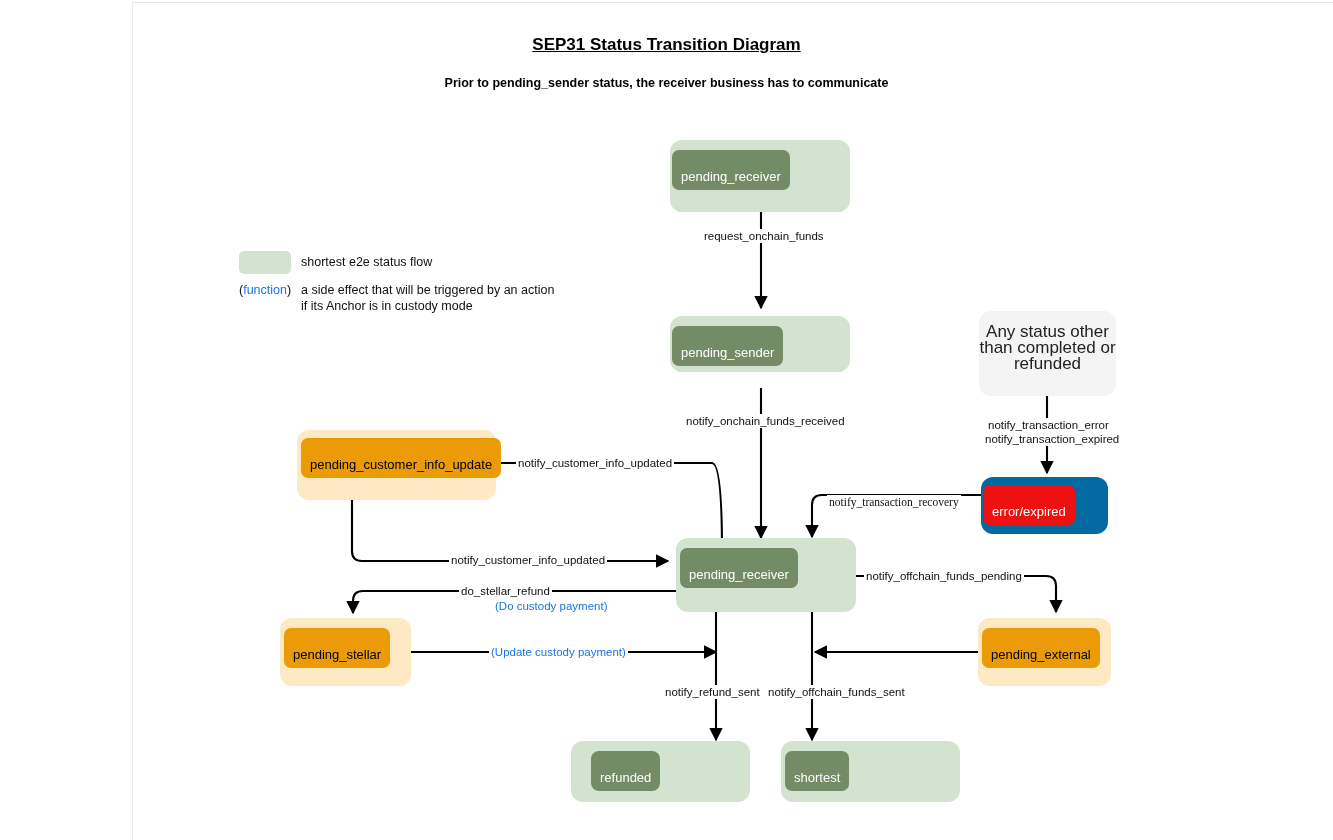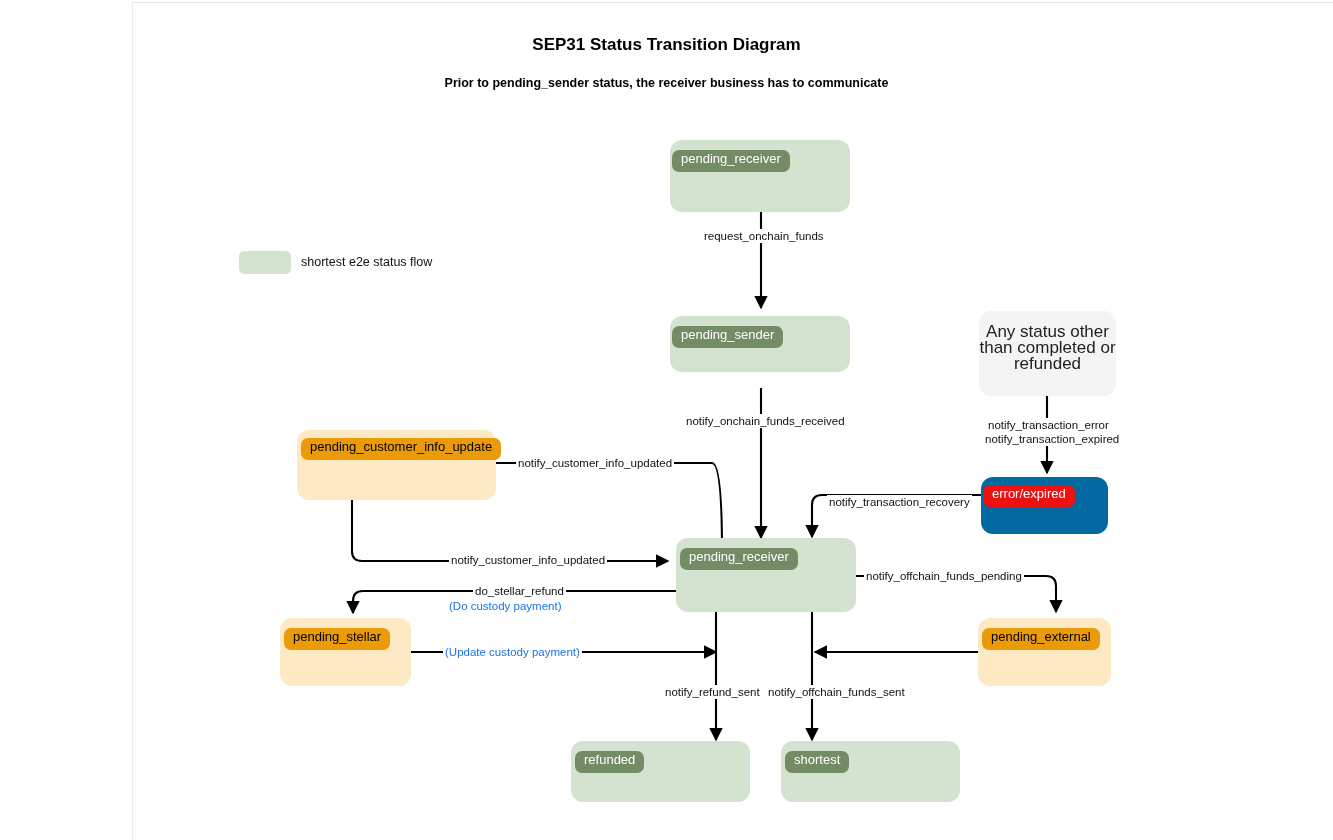--- a/index.html
+++ b/index.html
@@ -57,21 +57,21 @@
   .node {
     position: absolute;
     border-radius: 12px;
     box-sizing: border-box;
   }
   .node .pill {
     position: absolute;
     left: 2px;
     top: 10px;
     border-radius: 7px;
-    padding: 1px 9px 6px 9px;
+    padding: 19px 9px 6px 9px;
     font-size: 13px;
     line-height: 15px;
     white-space: nowrap;
     box-sizing: border-box;
   }
   .node.green { background: #d4e3d0; }
   .node.green .pill { background: #738c65; color: #ffffff; }
   .node.amber { background: #fdeac4; }
   .node.amber .pill { background: #eb9b07; color: #000000; }
   .node.red { background: #0369a1; }
@@ -92,21 +92,21 @@
   
   .elabel {
     position: absolute;
     font-size: 11.5px;
     line-height: 14px;
     color: #111111;
     background: #ffffff;
     white-space: nowrap;
     padding: 0 2px;
   }
-  .elabel.fn { color: #1a73e8; }
+  .elabel.fn { color: #1a73e8; margin-left: 46px; }
   
   #legend { position: absolute; left: 239px; top: 251px; }
   .legend-row {
     position: relative;
     display: flex;
     align-items: flex-start;
     margin-bottom: 7px;
   }
   .swatch {
     width: 52px; height: 23px;
@@ -138,21 +138,21 @@
 </head>
 <body>
 
 <div id="page">
 
   <div id="frame-top-line"></div>
   <div id="frame-left-line"></div>
 
   <div id="canvas">
 
-    <div class="title" style="top:35px;">SEP31 Status Transition Diagram</div>
+    <div class="title" style="top:35px;text-decoration:underline;">SEP31 Status Transition Diagram</div>
     <div class="subtitle" style="top:75px;">Prior to pending_sender status, the receiver business has to communicate</div>
 
     <svg id="edges" viewBox="0 0 1333 840">
       <defs>
         <marker id="arrow" viewBox="0 0 10 10" refX="9" refY="5" markerWidth="6.5" markerHeight="6.5" orient="auto-start-reverse">
           <path d="M 0 0 L 10 5 L 0 10 z" fill="#000000"></path>
         </marker>
       </defs>
       <g fill="none" stroke="#000000" stroke-width="2.1" stroke-linecap="butt" stroke-linejoin="round">
 
@@ -182,27 +182,27 @@
       </g>
     </svg>
 
     <div class="elabel" style="left:702px; top:229px;">request_onchain_funds</div>
 
     <div class="elabel" style="left:684px; top:414px;">notify_onchain_funds_received</div>
 
     <div class="elabel" style="left:986px; top:418px;">notify_transaction_error</div>
     <div class="elabel" style="left:983px; top:432px;">notify_transaction_expired</div>
 
-    <div class="elabel" style="left:827px; top:495px;">notify_transaction_recovery</div>
+    <div class="elabel" style="left:827px; top:495px;font-family:Liberation Serif, serif;">notify_transaction_recovery</div>
 
     <div class="elabel" style="left:516px; top:456px;">notify_customer_info_updated</div>
 
     <div class="elabel" style="left:449px; top:553px;">notify_customer_info_updated</div>
 
-    <div class="elabel" style="left:473px; top:584px;">do_stellar_refund</div>
+    <div class="elabel" style="left:459px; top:584px;">do_stellar_refund</div>
     <div class="elabel fn" style="left:447px; top:599px;">(Do custody payment)</div>
 
     <div class="elabel fn" style="left:443px; top:645px;">(Update custody payment)</div>
 
     <div class="elabel" style="left:864px; top:569px;">notify_offchain_funds_pending</div>
 
     <div class="elabel" style="left:663px; top:685px;">notify_refund_sent</div>
 
     <div class="elabel" style="left:766px; top:685px;">notify_offchain_funds_sent</div>
 
@@ -233,32 +233,37 @@
 
     <div class="node amber" style="left:280px; top:618px; width:131px; height:68px;">
       <div class="pill" style="left:4px; top:10px;">pending_stellar</div>
     </div>
 
     <div class="node amber" style="left:978px; top:618px; width:133px; height:68px;">
       <div class="pill" style="left:4px; top:10px;">pending_external</div>
     </div>
 
     <div class="node green" style="left:571px; top:741px; width:179px; height:61px;">
-      <div class="pill" style="left:4px; top:10px;">refunded</div>
+      <div class="pill" style="left:20px; top:10px;border-radius:8px;">refunded</div>
     </div>
 
     <div class="node green" style="left:781px; top:741px; width:179px; height:61px;">
       <div class="pill" style="left:4px; top:10px;">shortest</div>
     </div>
 
     <div id="legend">
 
       <div class="legend-row">
         <div class="swatch green"></div>
         <div class="legend-text">shortest e2e status flow</div>
       </div>
 
 
+      <div class="legend-row" style="margin-top:2px;">
+        <div class="legend-fn"><span>(</span><span class="blue">function</span><span>)</span></div>
+        <div class="legend-text multi">a side effect that will be triggered by an action
+if its Anchor is in custody mode</div>
+      </div>
 
     </div>
 
   </div>
 </div>
 
 </body></html>

